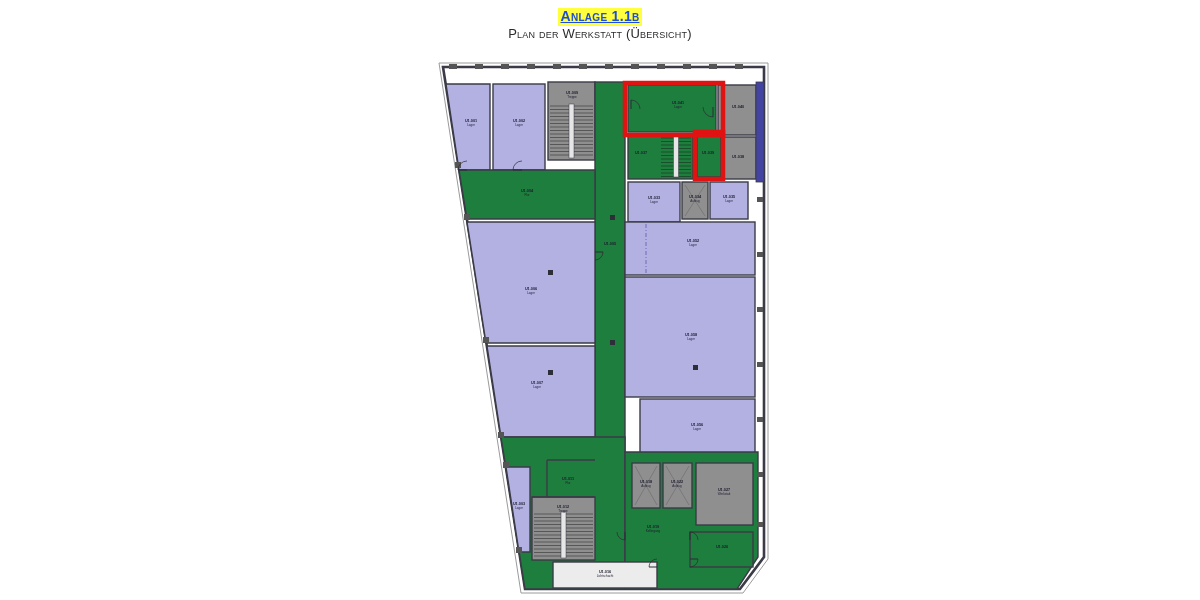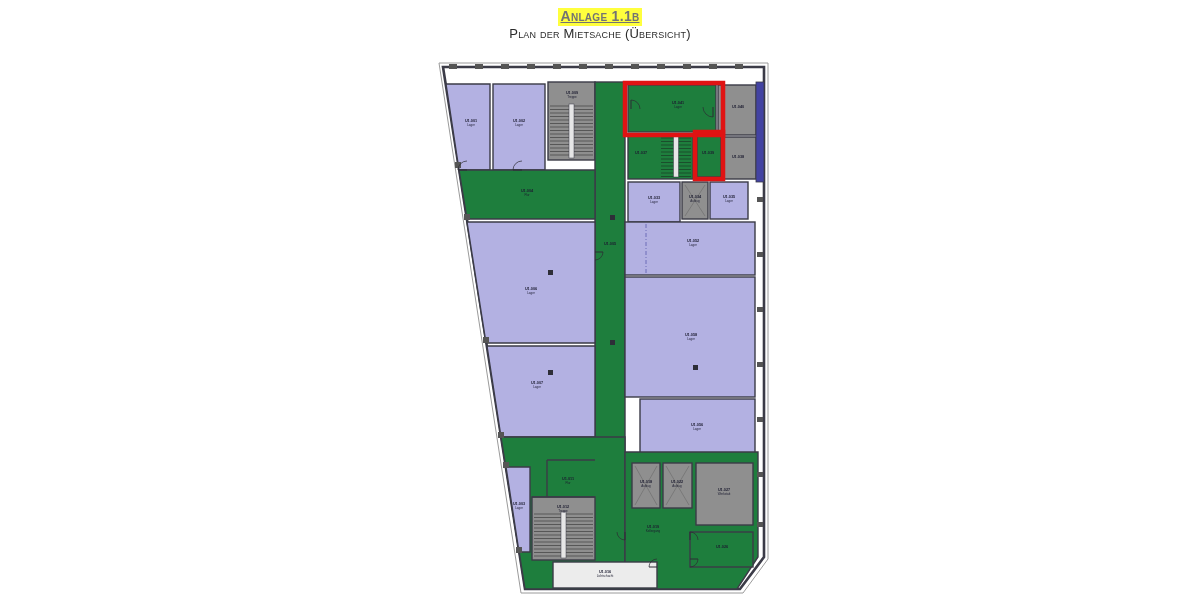--- a/index.html
+++ b/index.html
@@ -3,34 +3,34 @@
 <meta charset="utf-8">
 <style>
   html,body{margin:0;padding:0;}
   body{
     width:1200px;height:600px;background:#ffffff;position:relative;overflow:hidden;
     font-family:"Liberation Sans", sans-serif;
   }
   .header{position:absolute;top:6px;left:0;width:1200px;text-align:center;line-height:1.25;}
   .title{
     display:inline-block;font-weight:bold;font-size:14px;letter-spacing:.3px;
-    font-variant:small-caps;text-decoration:underline;padding:0 3px;color:#737373;
+    font-variant:small-caps;text-decoration:underline;padding:0 3px;color:#1d4ed8;
   }
   .subtitle{font-size:13px;font-variant:small-caps;color:#2b2b2b;letter-spacing:.2px;margin-top:0px;}
   #plan-wrap{position:absolute;left:435px;top:62px;width:335px;height:535px;}
   svg text{font-family:"Liberation Sans",sans-serif;}
 </style>
 </head>
 <body>
 
 <div class="header">
   <div>
     <span class="title" id="title-el" style="background: rgb(255, 255, 61);">Anlage 1.1b</span>
   </div>
-  <div class="subtitle">Plan der Mietsache (Übersicht)</div>
+  <div class="subtitle">Plan der Werkstatt (Übersicht)</div>
 </div>
 
 <div id="plan-wrap">
   <svg id="plan-svg" width="335" height="535" viewBox="0 0 335 535" xmlns="http://www.w3.org/2000/svg">
       <polygon points="4,1 333,1 333,497 308,531 86,531" fill="none" stroke="#9a9a9a" stroke-width="1"></polygon>
       <polygon points="8,5 329,5 329,495 305,527 90,527" fill="#ffffff" stroke="#3b3b47" stroke-width="2.6"></polygon>
       <polygon points="11,22 55,22 55,108 24,108" fill="#b3b1e2" stroke="#3b3b47" stroke-width="1.4"></polygon>
       <rect x="58" y="22" width="52" height="86" fill="#b3b1e2" stroke="#3b3b47" stroke-width="1.4"></rect>
       <rect x="113" y="20" width="47" height="78" fill="#8f8f8f" stroke="#3b3b47" stroke-width="1.4"></rect>
       <rect x="160" y="20" width="30" height="440" fill="#1e7e3d" stroke="#3b3b47" stroke-width="1.4"></rect>

